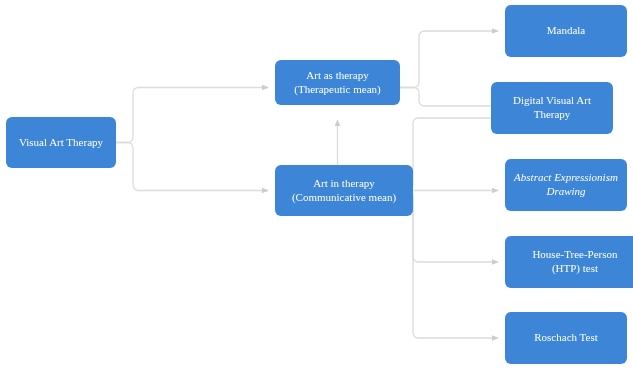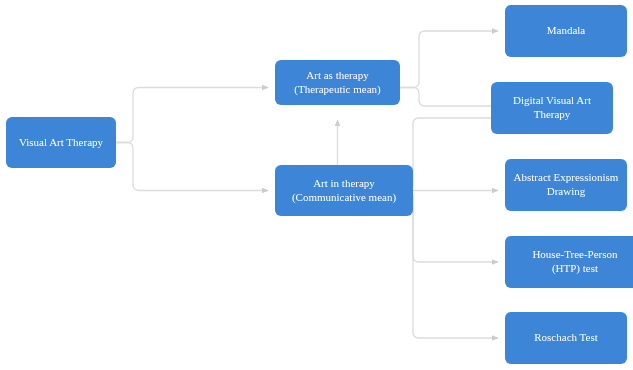--- a/index.html
+++ b/index.html
@@ -112,21 +112,21 @@
 
   <div class="node" style="left:505px; top:5px; width:122px; height:52px;">
     <span class="node-label">Mandala</span>
   </div>
 
   <div class="node" style="left:491px; top:82px; width:122px; height:52px;">
     <span class="node-label">Digital Visual Art
 Therapy</span>
   </div>
 
-  <div class="node" style="left:505px; top:159px; width:122px; height:52px;">
+  <div class="node" style="left:505px; top:159px; width:122px; height:52px;font-style:italic;">
     <span class="node-label">Abstract Expressionism
 Drawing</span>
   </div>
 
   <div class="node" style="left:505px; top:236px; width:140px; height:52px;">
     <span class="node-label">House-Tree-Person
 (HTP) test</span>
   </div>
 
   <div class="node" style="left:505px; top:312px; width:122px; height:52px;">

